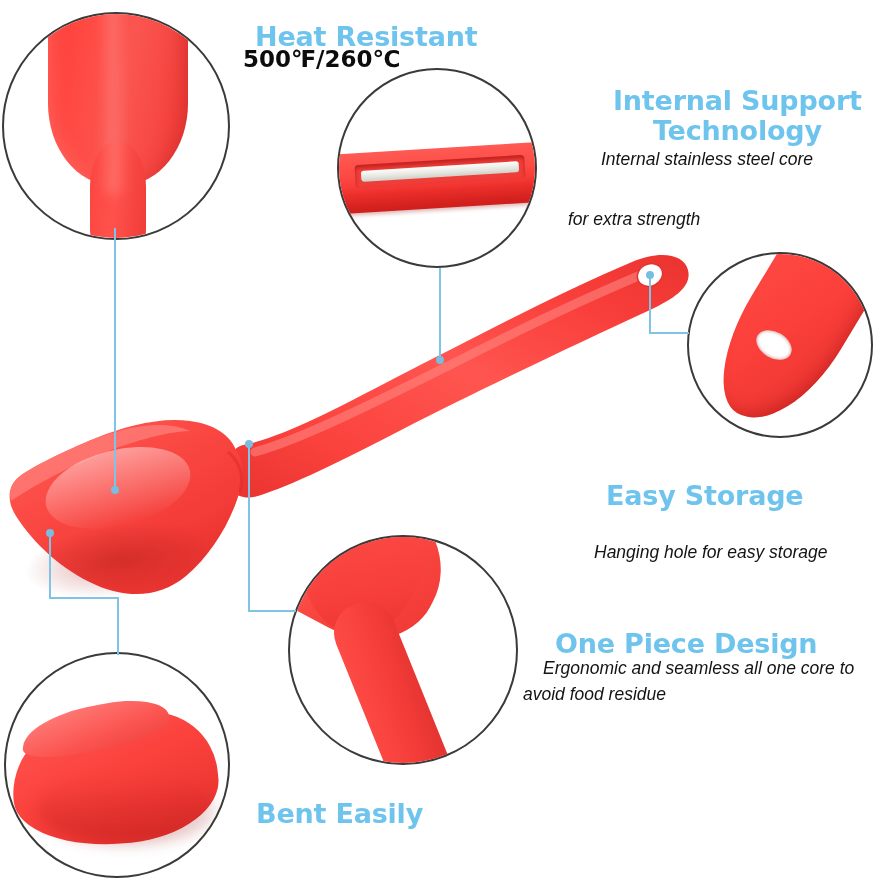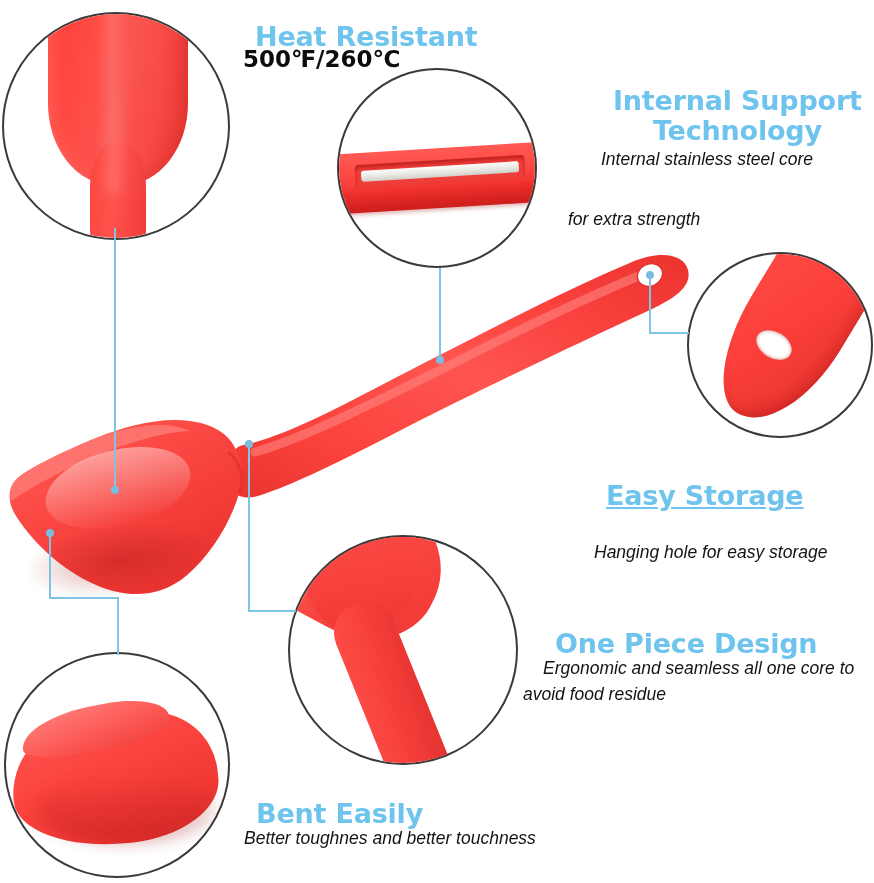--- a/index.html
+++ b/index.html
@@ -193,29 +193,28 @@
 <div id="page">
 
   <div class="feature-title" style="left:243px; top:10px;">Heat Resistant</div>
   <div class="spec-line" style="left:243px; top:46px;">500℉/260℃</div>
 
   <div class="feature-title" style="left:601px; top:74px;text-align:center;">Internal Support
 Technology</div>
   <div class="feature-sub" style="left:601px; top:144px;">Internal stainless steel core</div>
   <div class="feature-sub" style="left:568px; top:180px;margin-top:24px;">for extra strength</div>
 
-  <div class="feature-title" style="left:594px; top:469px;text-decoration:underline;">Easy Storage</div>
+  <div class="feature-title" style="left:594px; top:469px;">Easy Storage</div>
   <div class="feature-sub" style="left:594px; top:505px;margin-top:32px;">Hanging hole for easy storage</div>
 
   <div class="feature-title" style="left:543px; top:617px;">One Piece Design</div>
   <div class="feature-sub" style="left:543px; top:653px;">Ergonomic and seamless all one core to</div>
   <div class="feature-sub" style="left:523px; top:679px;">avoid food residue</div>
 
   <div class="feature-title" style="left:244px; top:787px;text-align:right;">Bent Easily</div>
-  <div class="feature-sub" style="left:244px; top:823px;">Better toughnes and better touchness</div>
 
   <div id="product">
     <svg width="874" height="430" viewBox="0 0 874 430" xmlns="http://www.w3.org/2000/svg">
       <defs>
         <linearGradient id="gHandle" x1="0" y1="1" x2="1" y2="0">
           <stop offset="0%" stop-color="#e8332f"></stop>
           <stop offset="22%" stop-color="#fb423d"></stop>
           <stop offset="52%" stop-color="#ff5550"></stop>
           <stop offset="78%" stop-color="#f93f3b"></stop>
           <stop offset="100%" stop-color="#ea332f"></stop>

